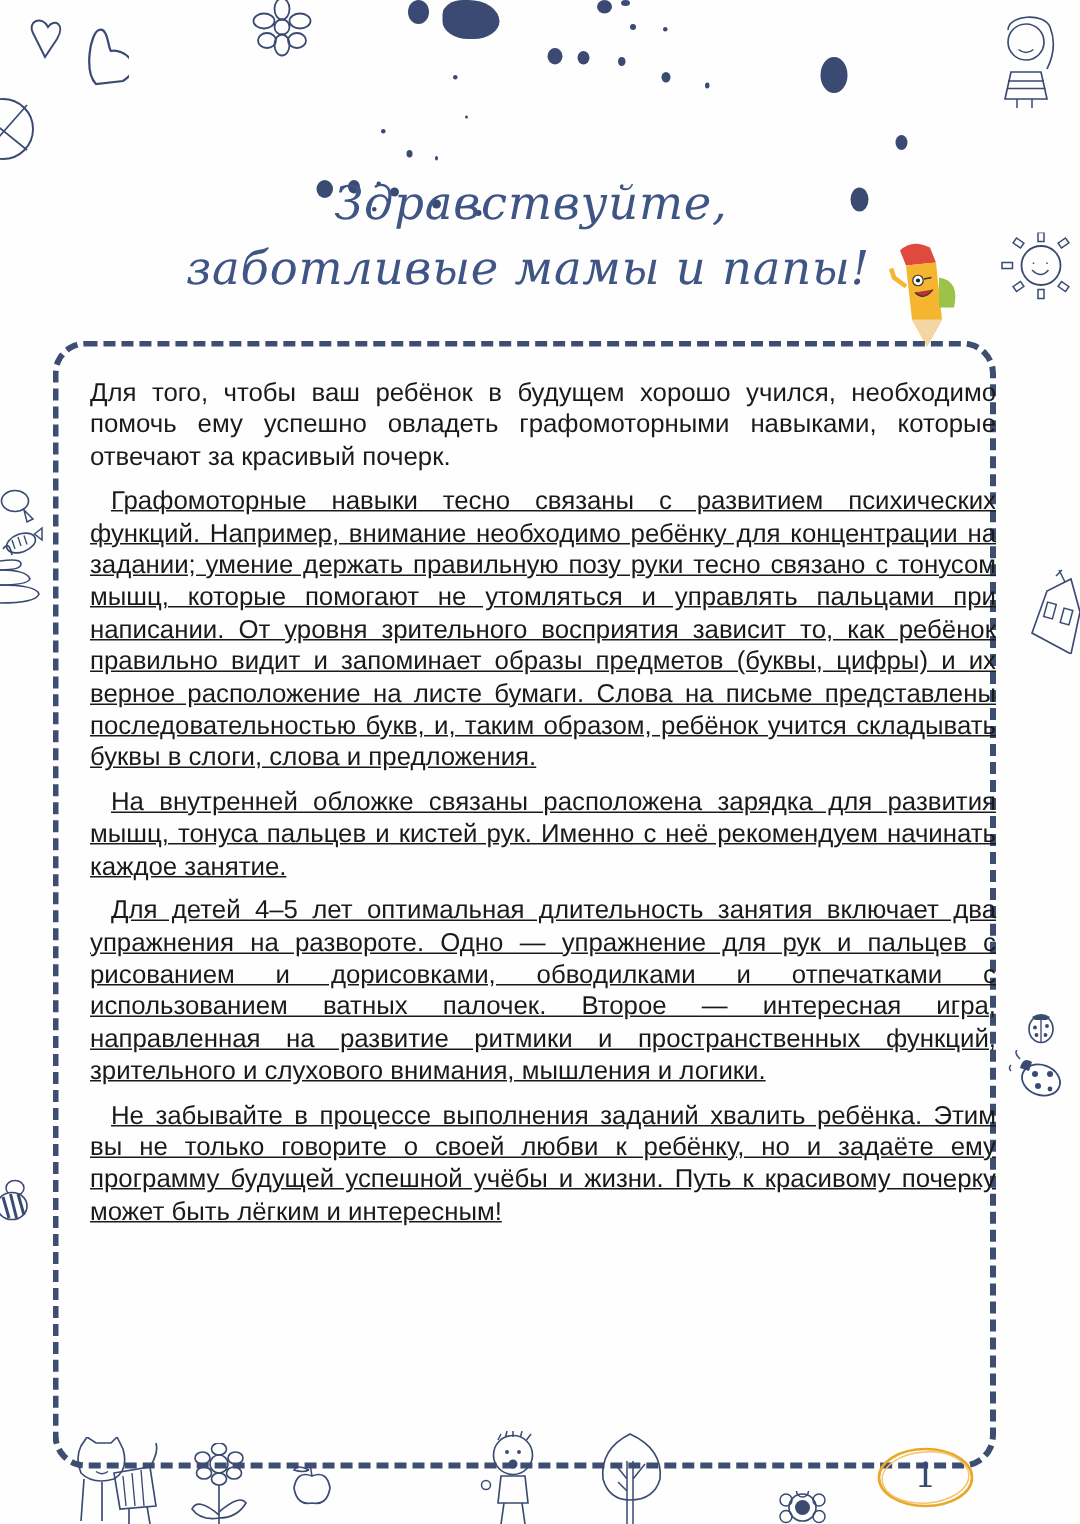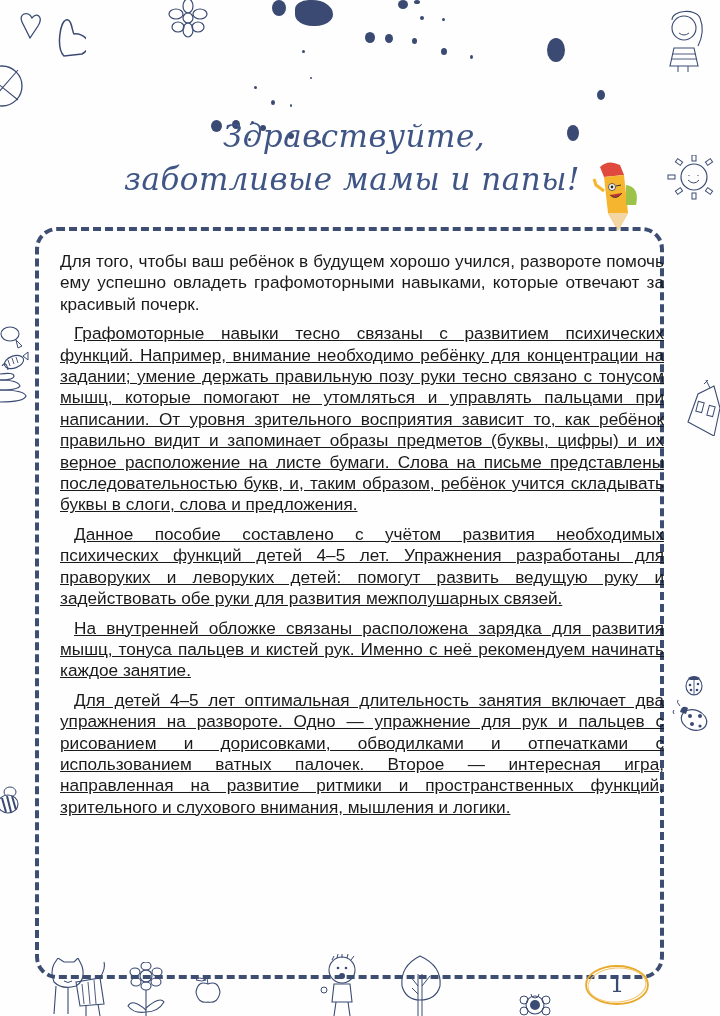--- a/index.html
+++ b/index.html
@@ -153,25 +153,25 @@
     <path d="M8 6 Q4 2 6 0 M2 14 Q0 12 2 10" fill="none" stroke="#3a4a72" stroke-width="1"></path>
     <circle cx="18" cy="16" r="2" fill="#3a4a72"></circle>
       <circle cx="28" cy="16" r="2" fill="#3a4a72"></circle>
     <circle cx="20" cy="24" r="2" fill="#3a4a72"></circle>
       <circle cx="28" cy="26" r="1.6" fill="#3a4a72"></circle>
   </svg>
 
   <div class="frame"></div>
 
   <div class="body-text">
-    <p>Для того, чтобы ваш ребёнок в будущем хорошо учился, развороте помочь ему успешно овладеть графомоторными навыками, которые отвечают за красивый почерк.</p>
+    <p>Для того, чтобы ваш ребёнок в будущем хорошо учился, необходимо помочь ему успешно овладеть графомоторными навыками, которые отвечают за красивый почерк.</p>
     <p class="indent">Графомоторные навыки тесно связаны с развитием психических функций. Например, внимание необходимо ребёнку для концентрации на задании;  умение держать правильную позу руки тесно связано с тонусом мышц, которые помогают не утомляться и управлять пальцами при написании. От уровня зрительного восприятия зависит то, как ребёнок правильно видит и запоминает образы предметов (буквы, цифры) и их верное расположение на листе бумаги. Слова на письме представлены последовательностью букв, и, таким образом, ребёнок учится складывать буквы в слоги, слова и предложения.</p>
-    <p class="indent">Данное пособие составлено с учётом развития необходимых психических функций детей 4–5 лет. Упражнения разработаны для праворуких и леворуких детей: помогут развить ведущую руку и задействовать обе руки для развития межполушарных связей.</p>
     <p class="indent">На внутренней обложке связаны расположена зарядка для развития мышц, тонуса пальцев и кистей рук. Именно с неё рекомендуем начинать каждое занятие.</p>
     <p class="indent">Для детей 4–5 лет оптимальная длительность занятия включает два упражнения на развороте. Одно — упражнение для рук и пальцев с рисованием и дорисовками, обводилками и отпечатками с использованием ватных палочек. Второе — интересная игра, направленная на развитие ритмики и пространственных функций, зрительного и слухового внимания, мышления и логики.</p>
+    <p class="indent">Не забывайте в процессе выполнения заданий хвалить ребёнка. Этим вы не только говорите о своей любви к ребёнку, но и задаёте ему программу будущей успешной учёбы и жизни. Путь к красивому почерку может быть лёгким и интересным!</p>
   </div>
 
   <svg class="deco" style="left:48px;top:958px" width="62" height="58" viewBox="0 0 62 58">
     <path d="M6 6 L10 0 L16 4 L26 4 L30 0 L34 8 Q38 22 28 28 Q14 32 6 24 Q2 14 6 6 Z" fill="none" stroke="#3a4a72" stroke-width="1.1"></path>
     <path d="M14 18 L16 18 M24 18 L26 18 M16 23 Q20 26 24 23" stroke="#3a4a72" stroke-width="1" fill="none"></path>
     <path d="M28 24 L52 20 L56 46 L32 48 Z" fill="none" stroke="#3a4a72" stroke-width="1.1"></path>
     <path d="M34 26 L36 46 M40 24 L42 46 M46 22 L48 46" stroke="#3a4a72" stroke-width="0.9"></path>
     <path d="M52 20 Q58 10 56 4" fill="none" stroke="#3a4a72" stroke-width="1.1"></path>
     <path d="M8 28 L6 56 M20 30 L20 56 M38 48 L38 58 M50 46 L52 58" stroke="#3a4a72" stroke-width="1.1"></path>
   </svg>

